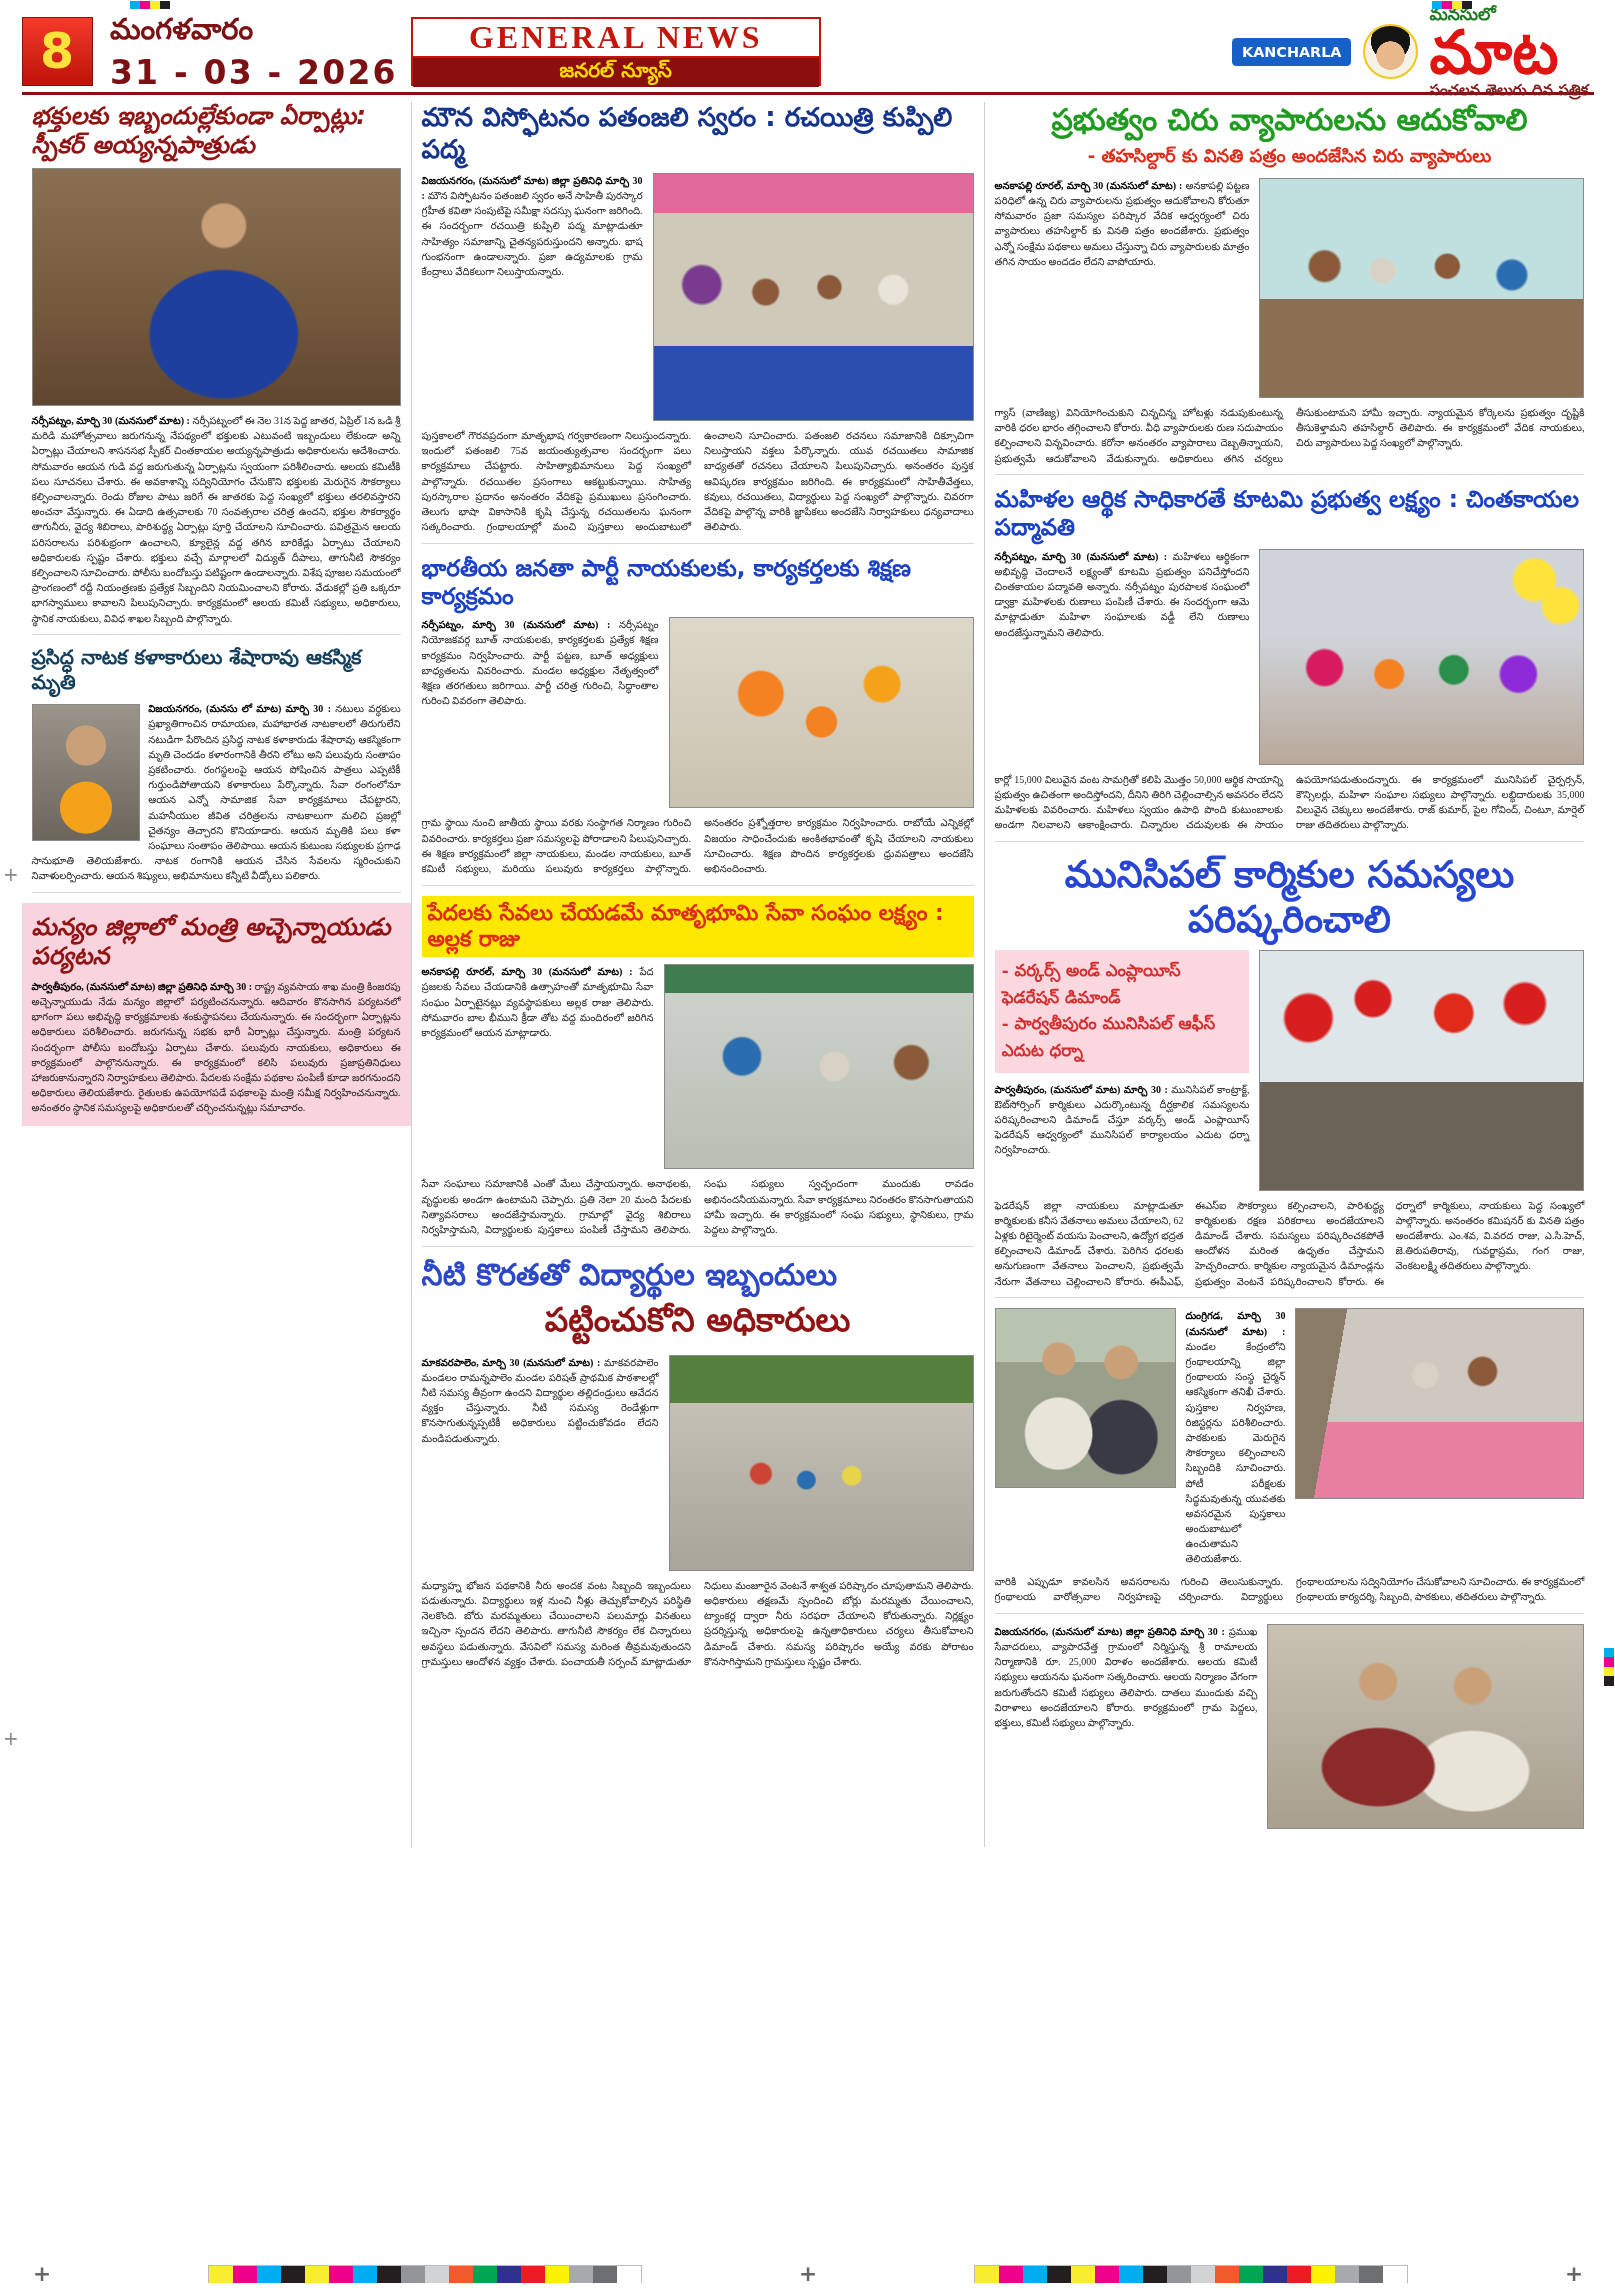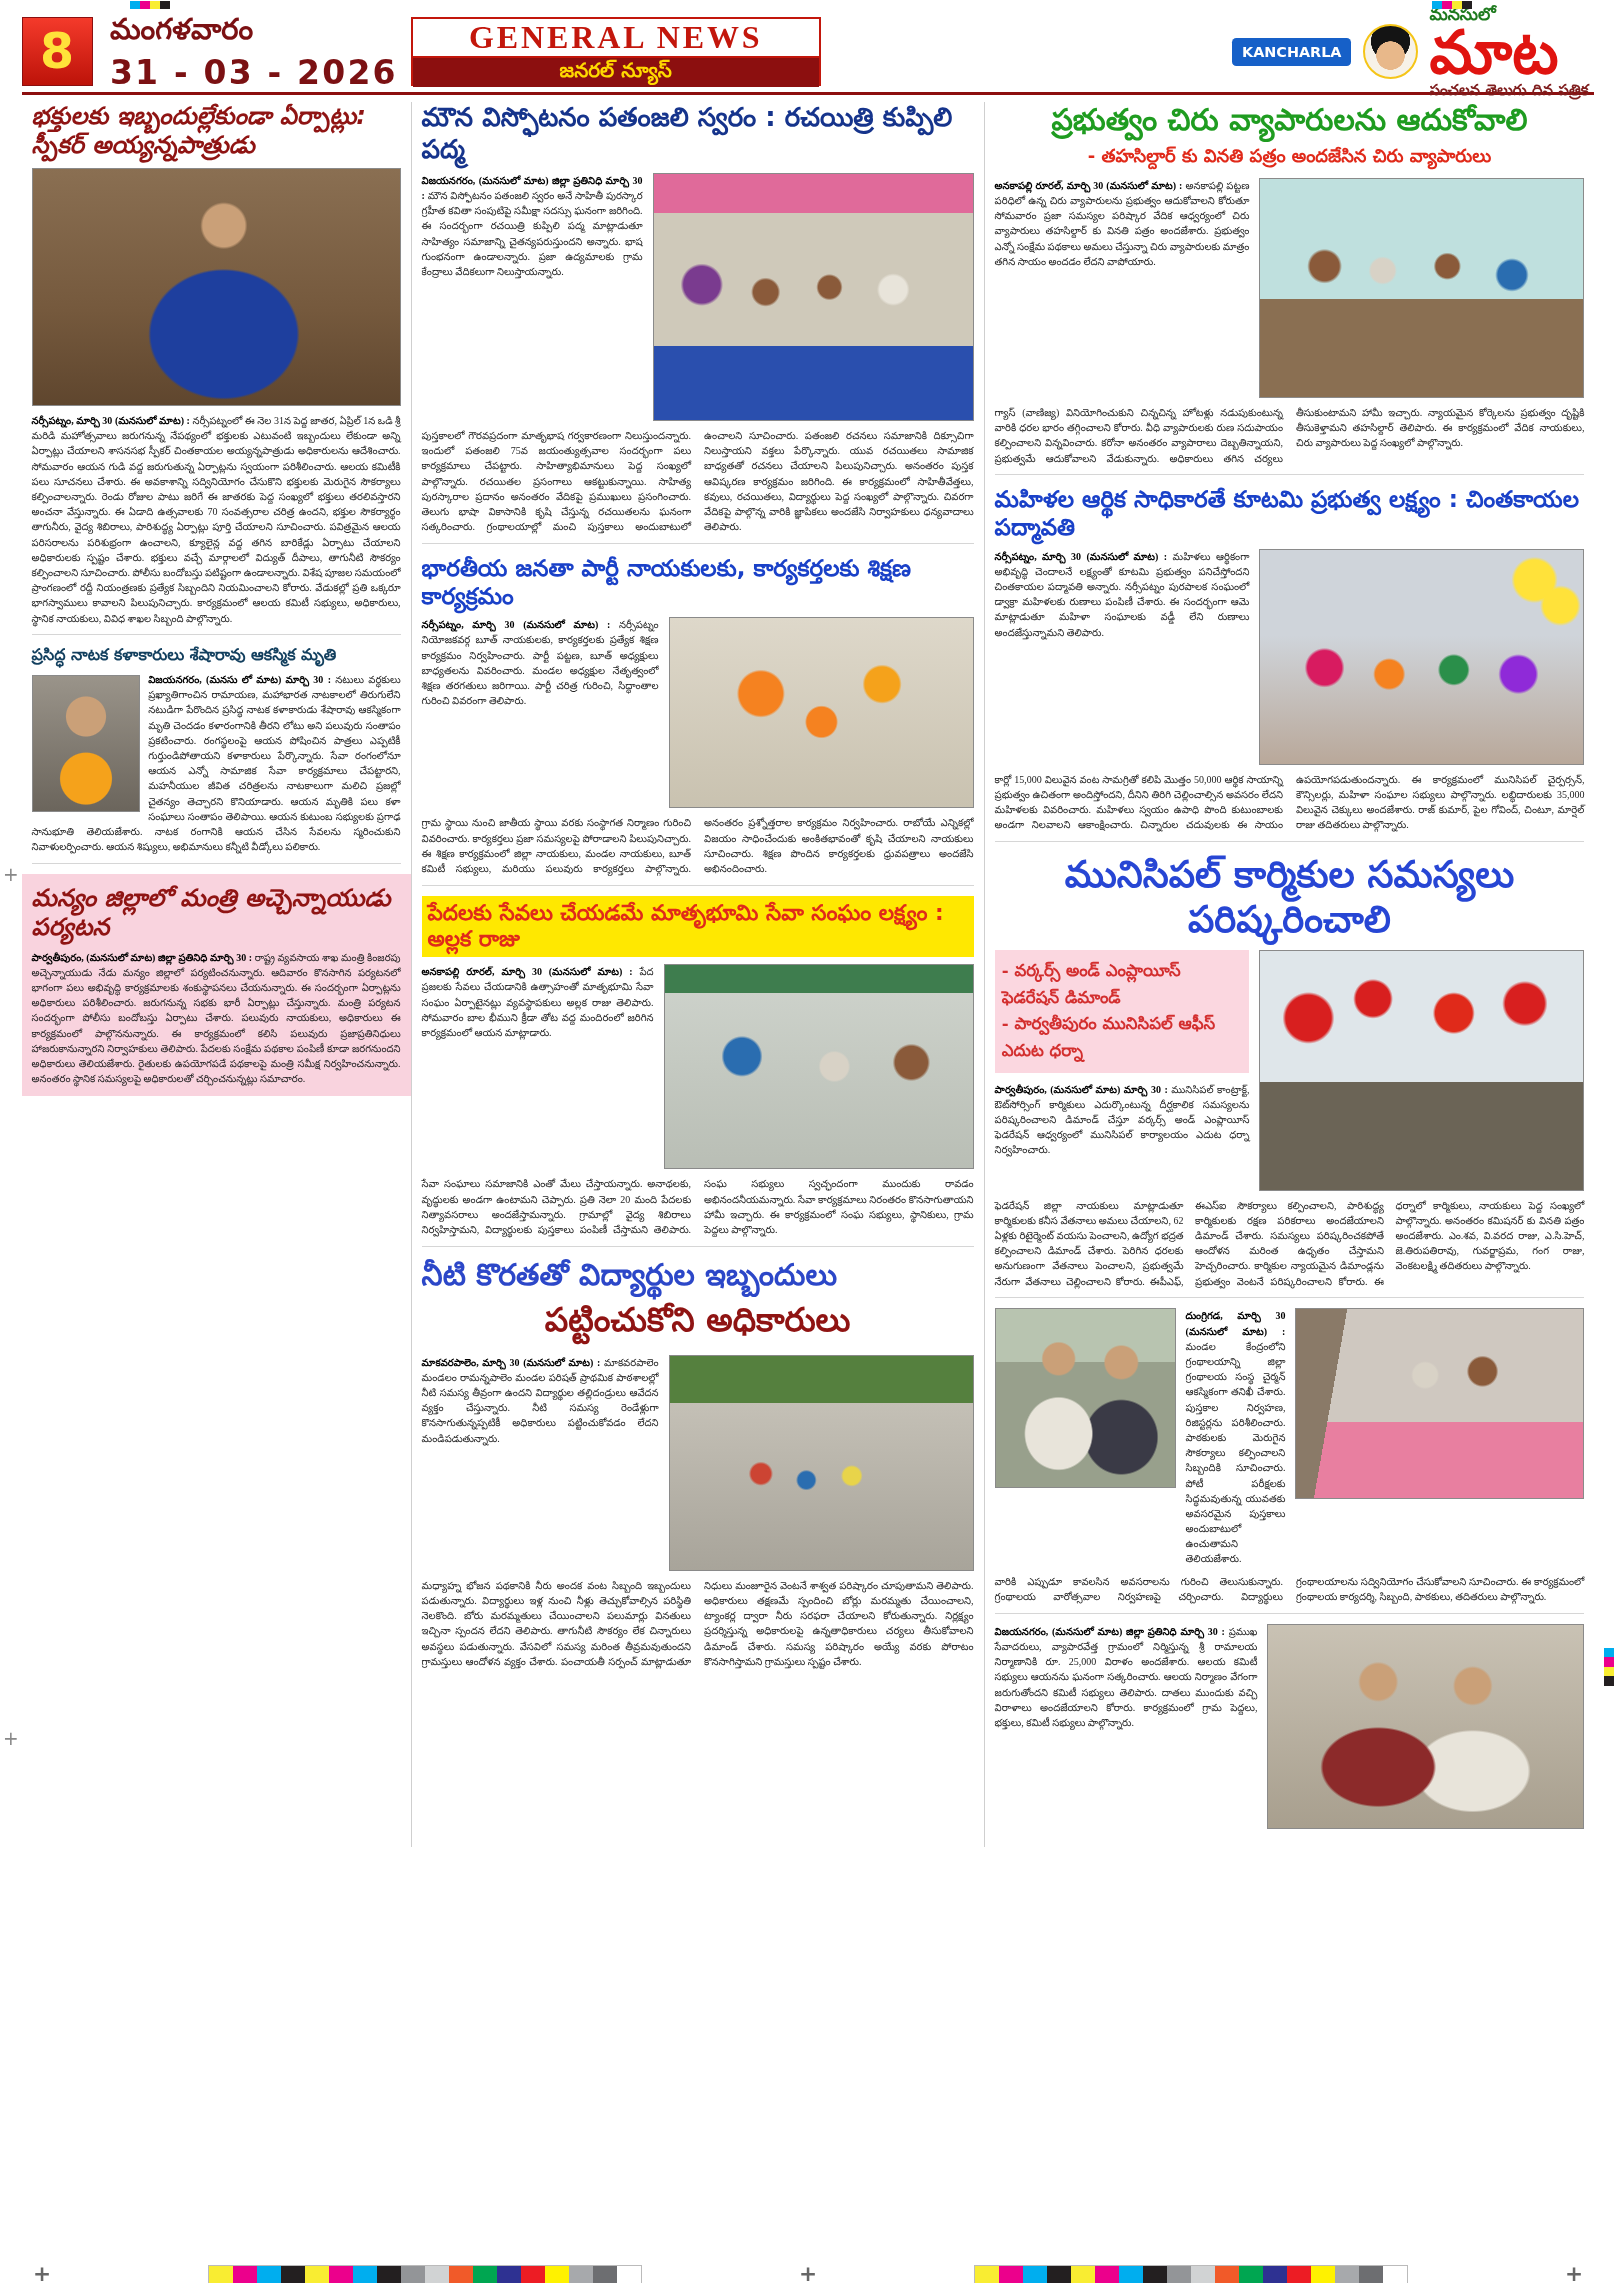--- a/index.html
+++ b/index.html
@@ -40,21 +40,21 @@
   .col + .col { border-left:0.7px solid #cfcfcf; }
   .col-left { width:389px; }
   .col-mid { width:573px; }
   .col-right { flex:1; }
 
   .art { border-bottom:0.7px solid #d6d6d6; margin-bottom:10px; padding-bottom:8.6px; }
   .art.last { border-bottom:none; }
 
   .hl { font-weight:bold; line-height:1.22; margin-bottom:7.2px; }
   .hl-maroon  { color:#8f1413; font-size:24px;font-style:italic; }
-  .hl-teal    { color:#123f5e; font-size:16px; }
+  .hl-teal    { color:#123f5e; font-size:20px; }
   .hl-blue-lg { color:#16348c; font-size:26px; }
   .hl-blue    { color:#1a41c8; font-size:23px; }
   .hl-green   { color:#1f9c20; font-size:30px; }
   .hl-bigblue { color:#2746d4; font-size:37px; text-align:center; }
   .hl-water   { color:#2c47c8; font-size:30px; }
   .sub-red    { color:#e02a1a; font-size:18px; font-weight:bold; margin:-1.4px 0 7.2px; text-align:center; }
   .sub-maroon { color:#8f1413; font-size:33px; font-weight:bold; text-align:center; margin-bottom:7.2px; }
   .hl-yellow  { background:#ffe800; color:#e02a1a; font-size:21.6px; padding:4.3px 5.8px; }
 
   .body { font-size:10px; line-height:1.52; text-align:justify; color:#222;font-family:Liberation Serif, serif; }

